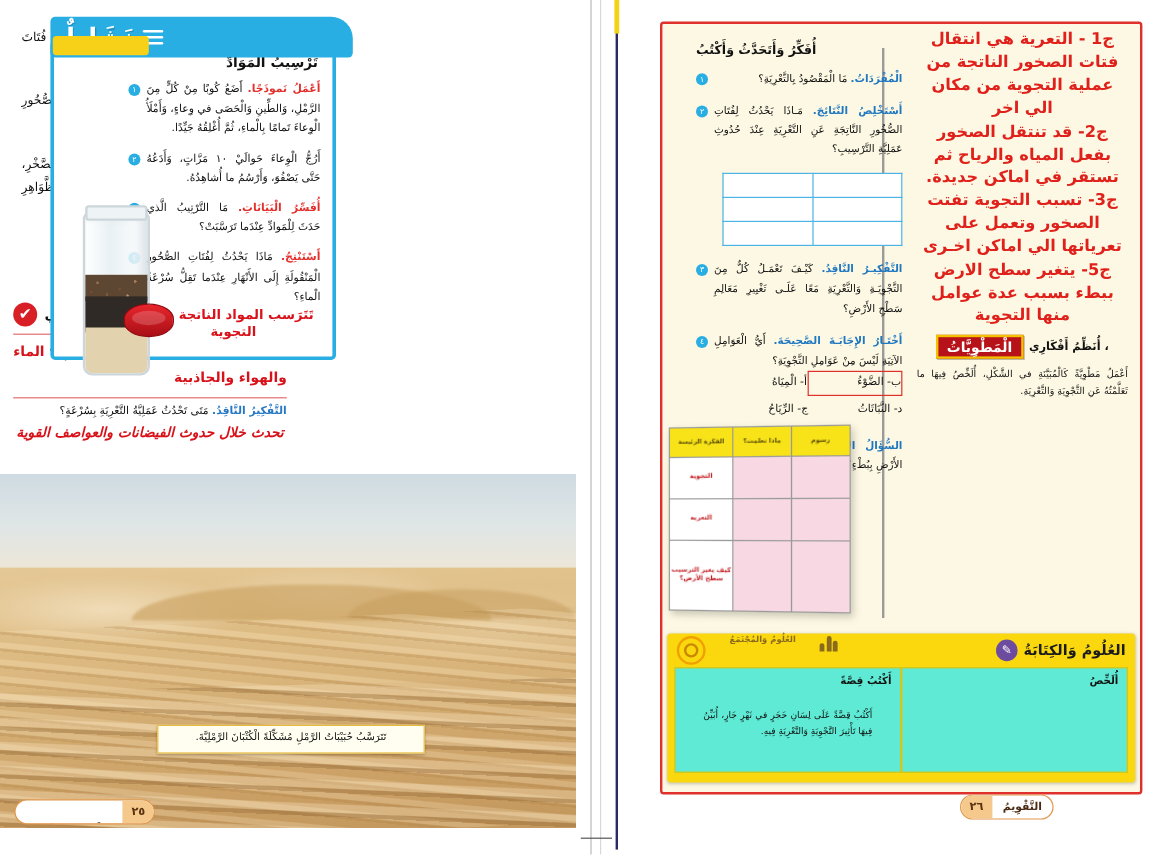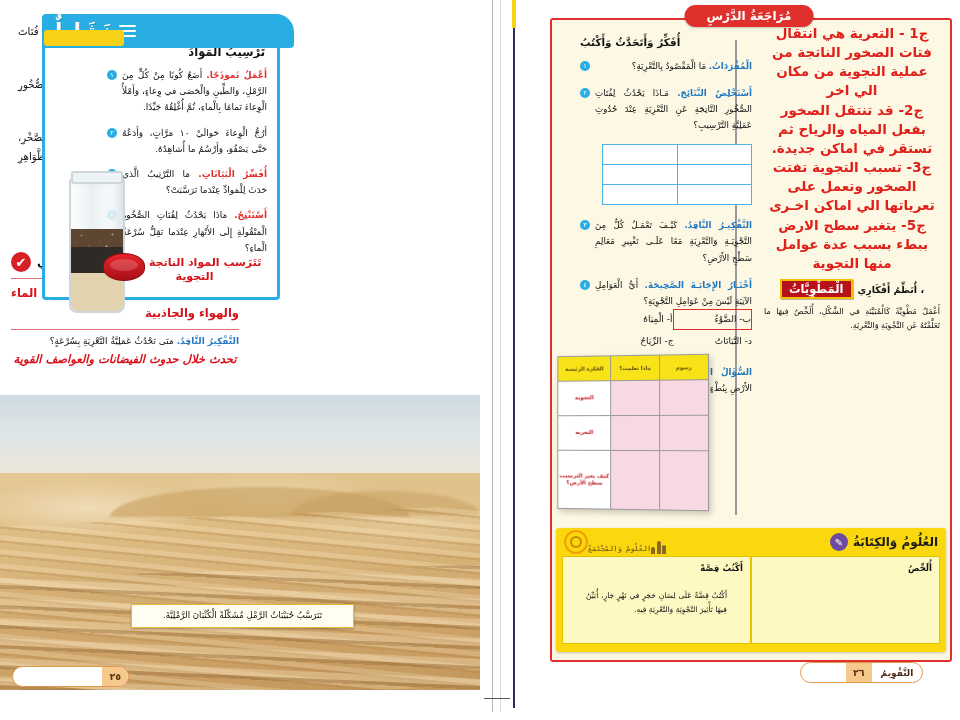--- a/index.html
+++ b/index.html
@@ -192,43 +192,43 @@
   .fold-tbl td.pink{background:#f8d9e3;}
 
   
   .sci-band{position:absolute;left:18px;top:528px;width:390px;height:124px;
     background:#fbd80e;border-radius:3px;box-shadow:0 1px 3px rgba(0,0,0,.22);}
   .sci-head{display:flex;justify-content:space-between;align-items:center;height:28px;padding:0 8px;}
   .sci-title{display:flex;align-items:center;gap:5px;flex-direction:row-reverse;
     font-size:12px;font-weight:bold;color:#1b1b1b;}
   .pencil-ic{width:18px;height:18px;border-radius:50%;background:#6d4c9f;
     display:flex;align-items:center;justify-content:center;color:#fff;font-size:10px;}
-  .soc-logo{display:flex;align-items:flex-end;gap:0;flex-direction:row-reverse;font-family:Liberation Mono, monospace;}
+  .soc-logo{display:flex;align-items:flex-start;gap:20px;flex-direction:row-reverse;}
   .soc-logo .ring{width:20px;height:20px;border-radius:50%;border:2.5px solid #f0a000;
     position:relative;}
   .soc-logo .ring:after{content:"";position:absolute;left:4px;top:4px;width:8px;height:8px;
     border-radius:50%;border:2px solid #c98800;}
   .soc-logo .people{display:flex;align-items:flex-end;gap:1.5px;}
   .soc-logo .people i{display:block;width:4px;background:#8a6a1c;border-radius:2px 2px 0 0;}
   .soc-logo .people i:nth-child(1){height:9px;}
   .soc-logo .people i:nth-child(2){height:13px;}
   .soc-logo .people i:nth-child(3){height:7px;}
   .soc-logo .txt{font-size:7px;font-weight:bold;color:#8a6a1c;line-height:1.1;text-align:center;}
   .sci-cols{display:flex;gap:0;height:88px;margin:0 6px;}
-  .sci-cell{flex:1;background:#fef9c3;border:1px solid #e3c300;padding:6px 7px;}
+  .sci-cell{flex:1;background:#5eead4;border:1px solid #e3c300;padding:6px 7px;}
   .sci-cell h4{margin:0 0 5px 0;font-size:8.6px;color:#111;}
   .sci-cell p{margin:16px;font-size:7.6px;line-height:1.8;color:#111;text-align:justify;}
 
   .footer-right{
     position:absolute;left:262px;top:662px;z-index:8;
     display:flex;align-items:center;background:#fff;
     border:1.5px solid #e2964a;border-radius:11px;overflow:hidden;height:19px;flex-direction:row-reverse;
   }
   .footer-right .pg{background:#f5c98c;color:#5c3210;font-size:9.5px;font-weight:bold;
-    padding:0 7px;height:100%;display:flex;align-items:center;margin-left:45px;}
+    padding:0 7px;height:100%;display:flex;align-items:center;}
   .footer-right .lbl{color:#4a2a12;font-size:9px;font-weight:bold;padding:0 9px;}
 </style>
 </head>
 <body>
 
 <div class="spread">
 
   <div class="page-left">
 
     <div class="desert">
@@ -332,21 +332,20 @@
   <div class="gutter">
     <div class="ln1"></div>
     <div class="ln2"></div>
     <div class="ln3"></div>
     <div class="ytick"></div>
     <div class="tick"></div>
   </div>
 
   <div class="page-right">
     <div class="rp-frame"></div>
-    <div class="rp-head">مُرَاجَعَةُ الدَّرْسِ</div>
     <div class="rp-divider"></div>
 
     <div class="q-col">
       <div class="q-col-title">أُفَكِّرُ وَأَتَحَدَّثُ وَأَكْتُبُ</div>
 
       <div class="q-item">
         <span class="num">١</span>
         <span class="txt">
           <b>الْمُفْرَدَاتُ.</b>
           <span>مَا الْمَقْصُودُ بِالتَّعْرِيَةِ؟</span>

